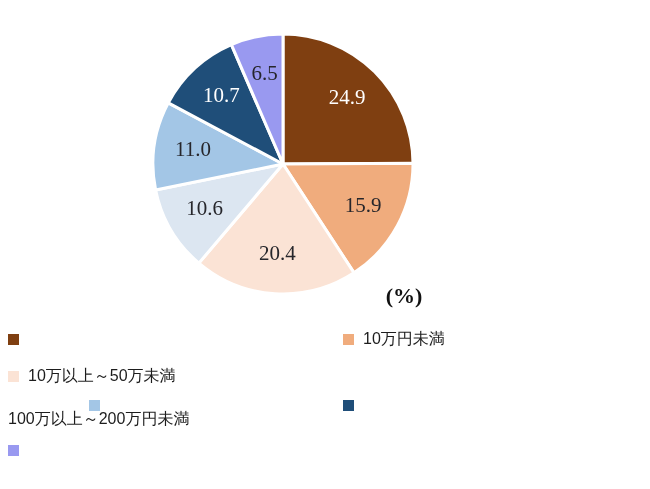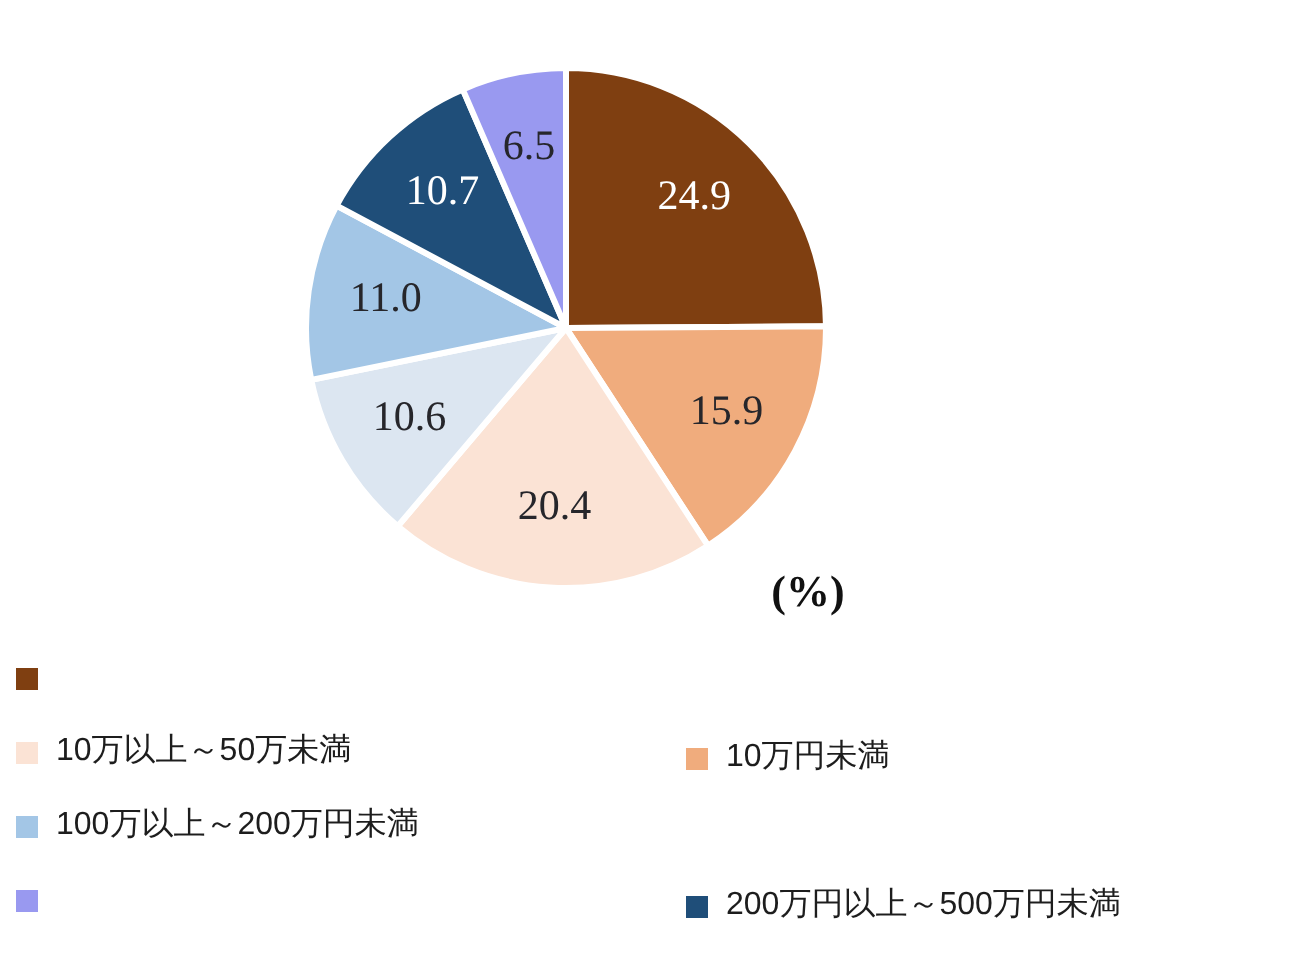--- a/index.html
+++ b/index.html
@@ -81,24 +81,24 @@
     margin-right: 9px;
   }
   .legend-label {
     font-family: "Liberation Sans", "DejaVu Sans", sans-serif;
     font-size: 16px;
     color: #1d1d1d;
     line-height: 1;
   }
 
   .col-left  { left: 8px; }
-  .col-right { left: 343px; margin-top: 40px; }
+  .col-right { left: 343px; }
   .row-0 { top: 4px; }
   .row-1 { top: 41px; align-items: center; }
-  .row-2 { top: 78px; }
+  .row-2 { top: 78px; flex-direction: column; }
   .row-3 { top: 115px; }
 </style>
 </head>
 <body>
 
 <div id="chart-area">
   <svg id="pie-svg" width="650" height="320" viewBox="0 0 650 320">
     <g id="slices-group">
         <path d="M 283 164 L 283.00 34.00 A 130 130 0 0 1 413.00 163.18 Z" fill="#7F3F11" class="slice-path"></path>
         <path d="M 283 164 L 413.00 163.18 A 130 130 0 0 1 354.03 272.88 Z" fill="#F0AC7D" class="slice-path"></path>
@@ -133,18 +133,17 @@
     <div class="legend-item col-left row-1">
       <span class="legend-swatch" style="background: rgb(251, 227, 213);"></span>
       <span class="legend-label">10万以上～50万未満</span>
     </div>
     <div class="legend-item col-left row-2">
       <span class="legend-swatch" style="background: rgb(163, 198, 230);"></span>
       <span class="legend-label">100万以上～200万円未満</span>
     </div>
     <div class="legend-item col-right row-2">
       <span class="legend-swatch" style="background: rgb(31, 78, 121);"></span>
-      <span class="legend-label">200万円以上～500万円未満</span>
     </div>
     <div class="legend-item col-left row-3">
       <span class="legend-swatch" style="background: rgb(153, 153, 240);"></span>
     </div>
   </div>
 
 </body></html>

